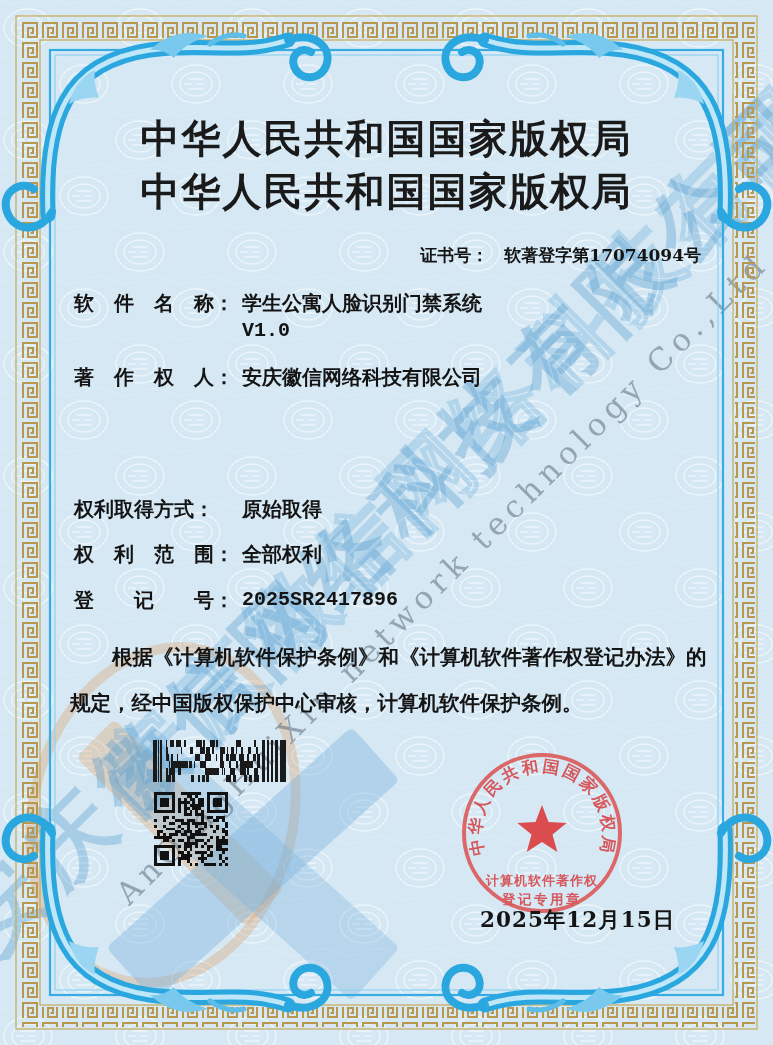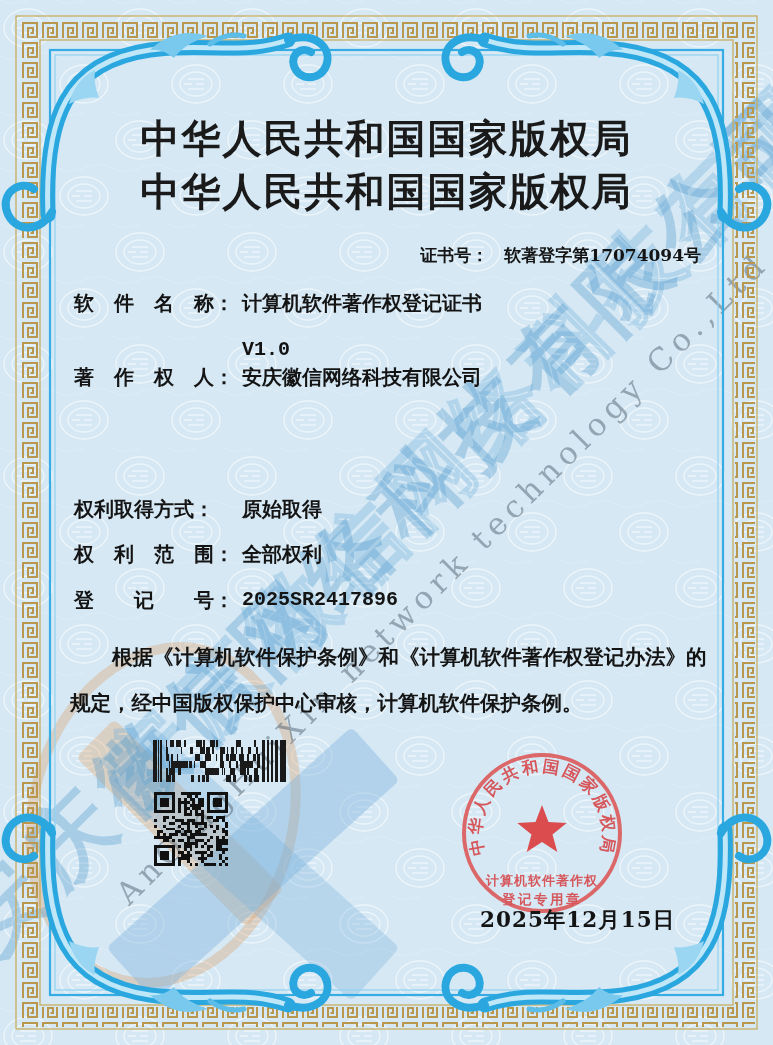--- a/index.html
+++ b/index.html
@@ -34,21 +34,21 @@
   
   .title{position:absolute;top:112px;left:0;width:100%;text-align:center;z-index:6;
          font-family:"DejaVu Serif","Liberation Serif",serif;font-weight:700;
          font-size:39px;letter-spacing:2px;line-height:53px;color:#1a1a1a;}
   .certno{position:absolute;top:244px;right:72px;z-index:6;font-weight:700;font-size:17px;
           font-family:"DejaVu Serif","Liberation Serif",serif;}
   .certno .lbl{margin-right:16px;}
   .field{position:absolute;left:74px;z-index:6;font-size:20px;font-weight:700;white-space:nowrap;}
   .field .lbl{display:inline-block;width:168px;vertical-align:top;}
   .field .val{display:inline-block;vertical-align:top;line-height:26px;}
-  .field .val2{margin-top:21px;font-family:"Liberation Mono","DejaVu Sans Mono",monospace;}
+  .field .val2{margin-top:2px;font-family:"Liberation Mono","DejaVu Sans Mono",monospace;}
   .ascii{font-family:"Liberation Mono","DejaVu Sans Mono",monospace;}
   .f1{top:290px;} .f2{top:364px;} .f3{top:496px;} .f4{top:541px;} .f5{top:587px;}
   .para{position:absolute;left:70px;right:66px;top:634px;z-index:6;
         font-size:20.5px;font-weight:700;line-height:46px;}
   .para .l1{text-indent:42px;}
   .date{position:absolute;left:480px;top:905px;z-index:9;font-size:21.5px;font-weight:700;
         letter-spacing:1px;font-family:"DejaVu Serif","Liberation Serif",serif;}
 
   .barcode{position:absolute;left:152px;top:740px;z-index:7;}
   .qr{position:absolute;left:154px;top:792px;z-index:7;}
@@ -118,21 +118,21 @@
   <div class="title">
     <div>中华人民共和国国家版权局</div>
     <div>中华人民共和国国家版权局</div>
   </div>
 
   <div class="certno">
     <span class="lbl">证书号：</span><span>软著登字第17074094号</span>
   </div>
 
   <div class="field f1">
-    <span class="lbl">软　件　名　称：</span><span class="val"><span>计算机软件著作权登记证书</span>
+    <span class="lbl">软　件　名　称：</span><span class="val"><span>学生公寓人脸识别门禁系统</span>
       <div class="val2">V1.0</div></span>
   </div>
   <div class="field f2">
     <span class="lbl">著　作　权　人：</span><span class="val">安庆徽信网络科技有限公司</span>
   </div>
   <div class="field f3">
     <span class="lbl">权利取得方式：</span><span class="val">原始取得</span>
   </div>
   <div class="field f4">
     <span class="lbl">权　利　范　围：</span><span class="val">全部权利</span>

